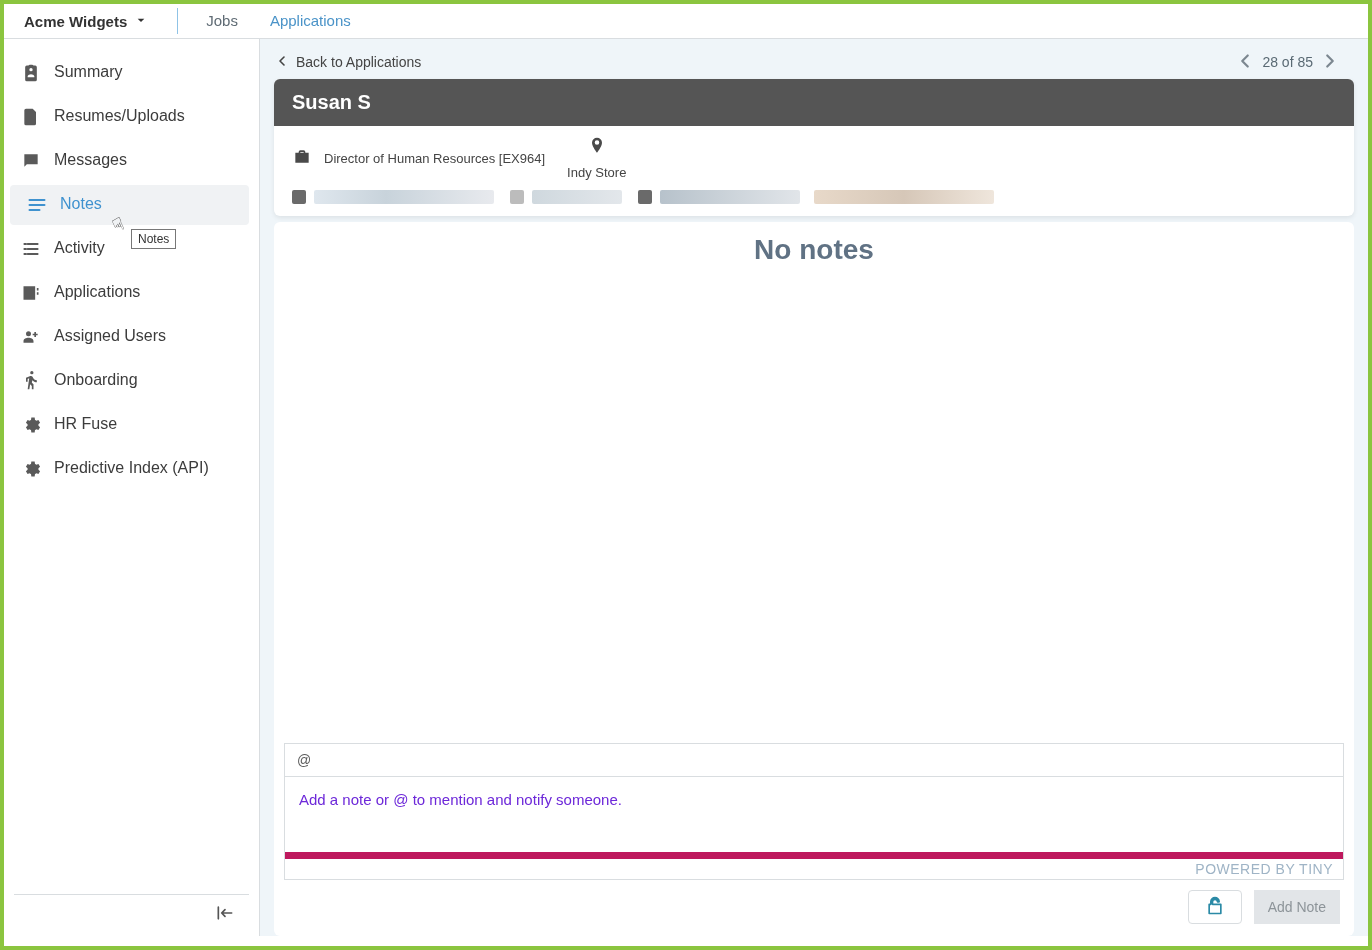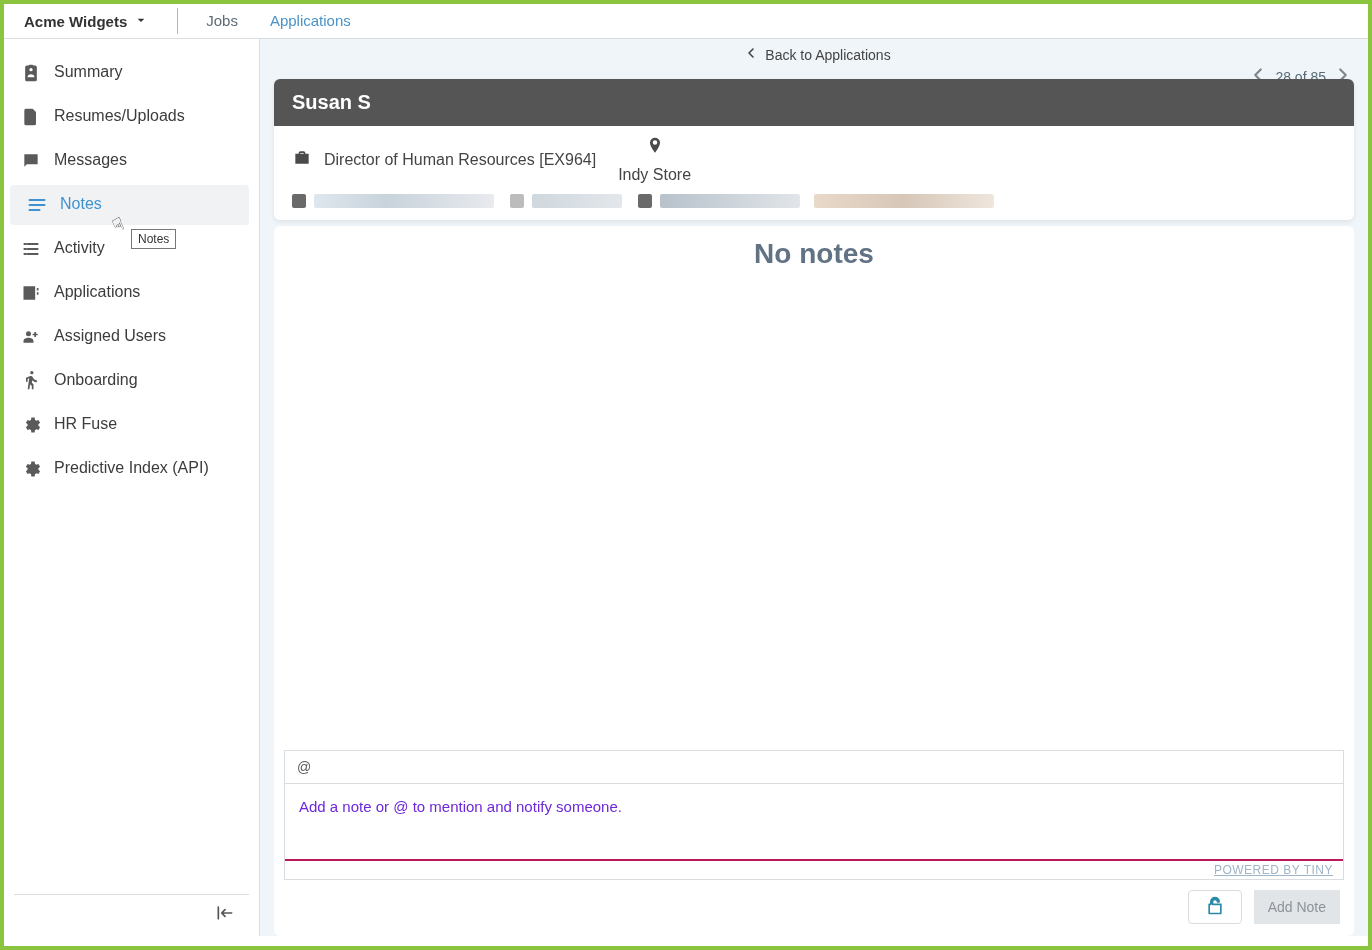--- a/index.html
+++ b/index.html
@@ -61,41 +61,41 @@
       cursor:pointer;position:relative;
       margin-bottom:4px;
     }
     .side-item .ico{width:22px;display:inline-flex;justify-content:center;color:#5a5a5a;}
     .side-item.selected{background:var(--side-selected-bg);color:var(--side-selected);margin:0 10px 4px 6px;border-radius:4px;}
     .side-item.selected .ico{color:var(--side-selected);}
     .sidebar-footer{margin-top:auto;border-top:1px solid var(--border);padding:8px 14px;text-align:right;font-size:18px;color:#555;margin:0 10px;}
 
     
     .main{flex:1;background:var(--header-bg);display:flex;flex-direction:column;overflow:hidden;}
-    .apphead{display:flex;align-items:center;padding:6px 8px 0 14px;height:40px;font-size:14px;color:#444;flex-direction:column;}
+    .apphead{display:flex;align-items:center;padding:6px 21px 0 14px;height:40px;font-size:14px;color:#444;}
     .backlink{display:flex;align-items:center;gap:6px;font-weight:500;}
     .pager{margin-left:auto;display:flex;align-items:center;gap:6px;color:#5a6a74;font-weight:500;margin-right:6px;}
 
     .card{
       background:#ffffff;border-radius:6px;margin:0 14px 6px 14px;overflow:hidden;
       box-shadow:0 2px 5px rgba(0,0,0,0.08);
     }
     .namebar{background:var(--dark-bar);color:#fff;font-weight:700;font-size:20px;padding:12px 18px;}
-    .meta{padding:10px 18px;display:flex;align-items:center;gap:12px;font-size:16px;color:#444;}
+    .meta{padding:10px 18px;display:flex;align-items:center;gap:12px;font-size:13px;color:#444;}
     .meta .m2{margin-left:10px;display:flex;align-items:center;gap:6px;flex-direction:column;}
     .contactrow{padding:0 18px 12px 18px;height:26px;display:flex;align-items:center;gap:8px;}
     .redact{height:14px;border-radius:2px;}
 
     .notes-area{flex:1;margin:0 14px;background:#fff;border-radius:6px;display:flex;flex-direction:column;}
     .nonotes{color:#607284;font-weight:600;font-size:28px;text-align:center;padding:12px 0;}
     .editor-wrap{margin-top:auto;padding:0 0 0 0;}
     .editor{border:1px solid var(--border);margin:10px 10px 4px 10px;}
     .ed-toolbar{border-bottom:1px solid var(--border);padding:8px 12px;color:#5a5a5a;font-size:14px;}
     .ed-body{padding:14px 14px 44px 14px;color:#6d28d9;font-size:15px;min-height:70px;}
-    .ed-footer{border-top:2px solid #be185d;text-align:right;font-size:12px;color:#9fb4c6;padding:2px 10px;letter-spacing:0.5px;text-decoration:underline;}
+    .ed-footer{border-top:7px solid #be185d;text-align:right;font-size:14px;color:#9fb4c6;padding:2px 10px;letter-spacing:0.5px;}
     .actionrow{display:flex;justify-content:flex-end;gap:12px;padding:6px 14px 12px;align-items:center;}
     .lockbtn{border:1px solid var(--border);border-radius:4px;padding:4px 16px;display:flex;align-items:center;color:#1f7f9b;background:#fff;height:34px;}
     .addnote{border:none;border-radius:0;padding:8px 14px;background:#e2e5e8;color:#8d9499;font-size:14px;height:34px;}
 
     
     .tooltip{position:absolute;border:1px solid #777;background:#fff;color:#333;font-size:12px;padding:2px 6px;}
     .cursor{position:absolute;font-size:18px;pointer-events:none;user-select:none;}
 
     
     svg{width:20px;height:20px;fill:currentColor;}

